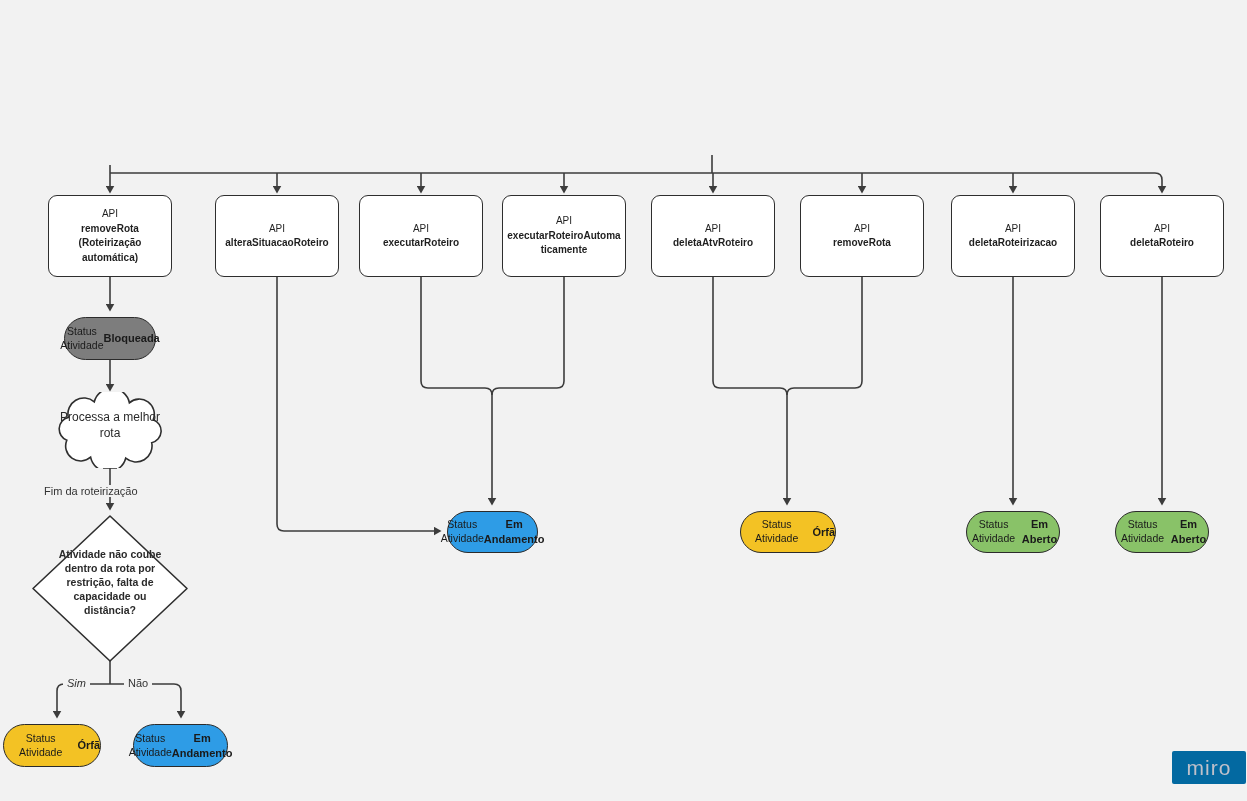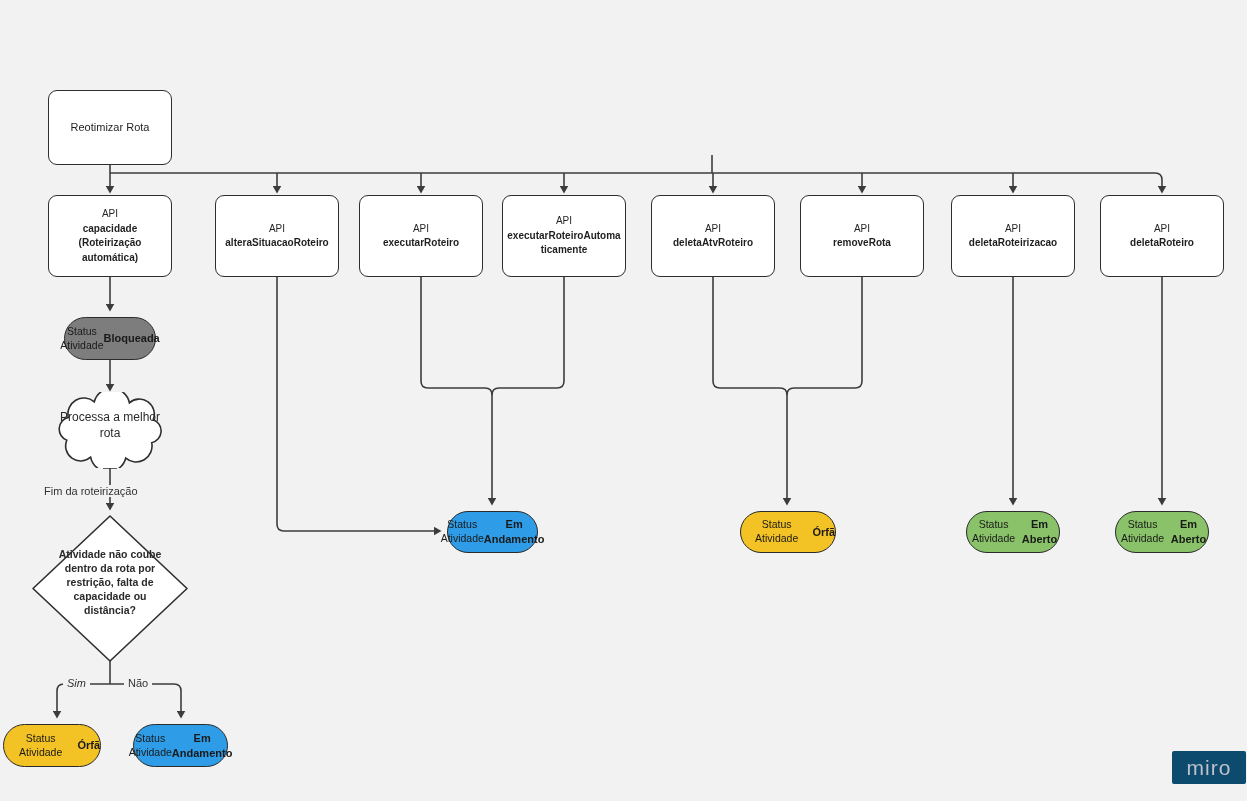--- a/index.html
+++ b/index.html
@@ -33,21 +33,21 @@
     font-size:12px;line-height:1.35;color:#2a2a2a;
   }
   .decision-label{
     position:absolute;left:57px;top:548px;width:106px;text-align:center;
     font-size:10.5px;line-height:1.33;color:#2a2a2a;font-weight:bold;
   }
   .edge-label{position:absolute;text-align:left;font-size:11px;color:#333;}
   .edge-label span{background:#f2f2f2;padding:0 4px;}
   .watermark{
     position:absolute;left:1172px;top:751px;width:74px;height:33px;
-    background:#0c4a6e;border-radius:2px;display:flex;align-items:center;justify-content:center;
+    background:#0369a1;border-radius:2px;display:flex;align-items:center;justify-content:center;
     color:#bfc0ca;font-size:21px;font-weight:500;letter-spacing:1px;
   }
 </style>
 </head>
 <body>
 
 <div class="canvas">
 
   <svg class="layer" width="1247" height="801">
     <defs>
@@ -82,28 +82,25 @@
     <path class="wire" d="M421,277 V381 Q421,388 428,388 H485 Q492,388 492,395 V504" marker-end="url(#arr)"></path>
     <path class="wire" d="M564,277 V381 Q564,388 557,388 H499 Q492,388 492,395"></path>
 
     <path class="wire" d="M713,277 V381 Q713,388 720,388 H780 Q787,388 787,395 V504" marker-end="url(#arr)"></path>
     <path class="wire" d="M862,277 V381 Q862,388 855,388 H794 Q787,388 787,395"></path>
 
     <path class="wire" d="M1013,277 V504" marker-end="url(#arr)"></path>
     <path class="wire" d="M1162,277 V504" marker-end="url(#arr)"></path>
   </svg>
 
-  <div class="node" style="left:48px;top:90px;width:124px;height:75px;">
-    <div class="inner">Reotimizar Rota</div>
-  </div>
 
   <div class="node api" style="left:48px;top:195px;width:124px;height:82px;">
     <div class="inner">
         <div>API</div>
-        <div class="l2">capacidade (Roteirização automática)</div>
+        <div class="l2">removeRota (Roteirização automática)</div>
       </div>
   </div>
   <div class="node api" style="left:215px;top:195px;width:124px;height:82px;">
     <div class="inner">
         <div>API</div>
         <div class="l2">alteraSituacaoRoteiro</div>
       </div>
   </div>
   <div class="node api" style="left:359px;top:195px;width:124px;height:82px;">
     <div class="inner">

